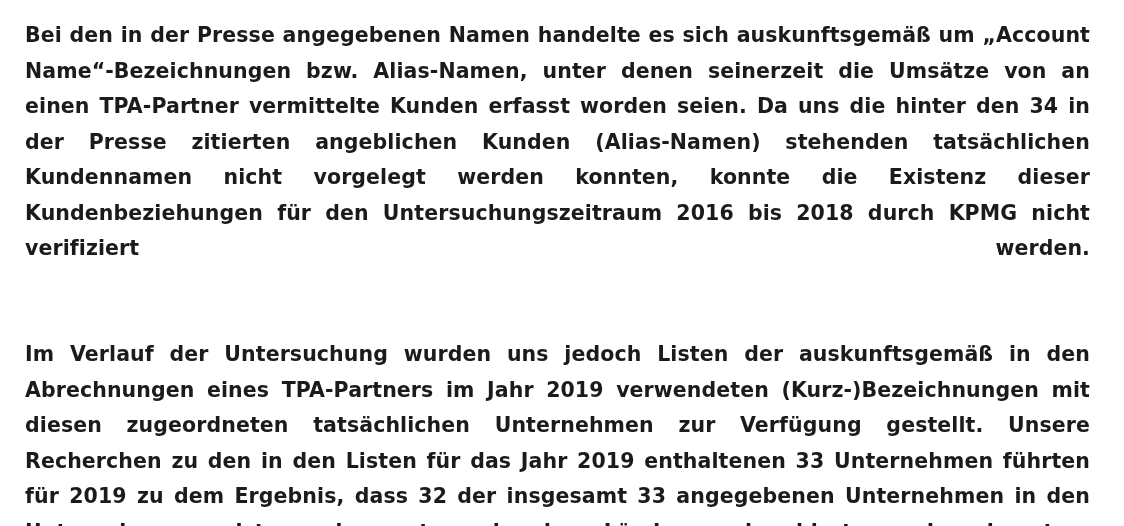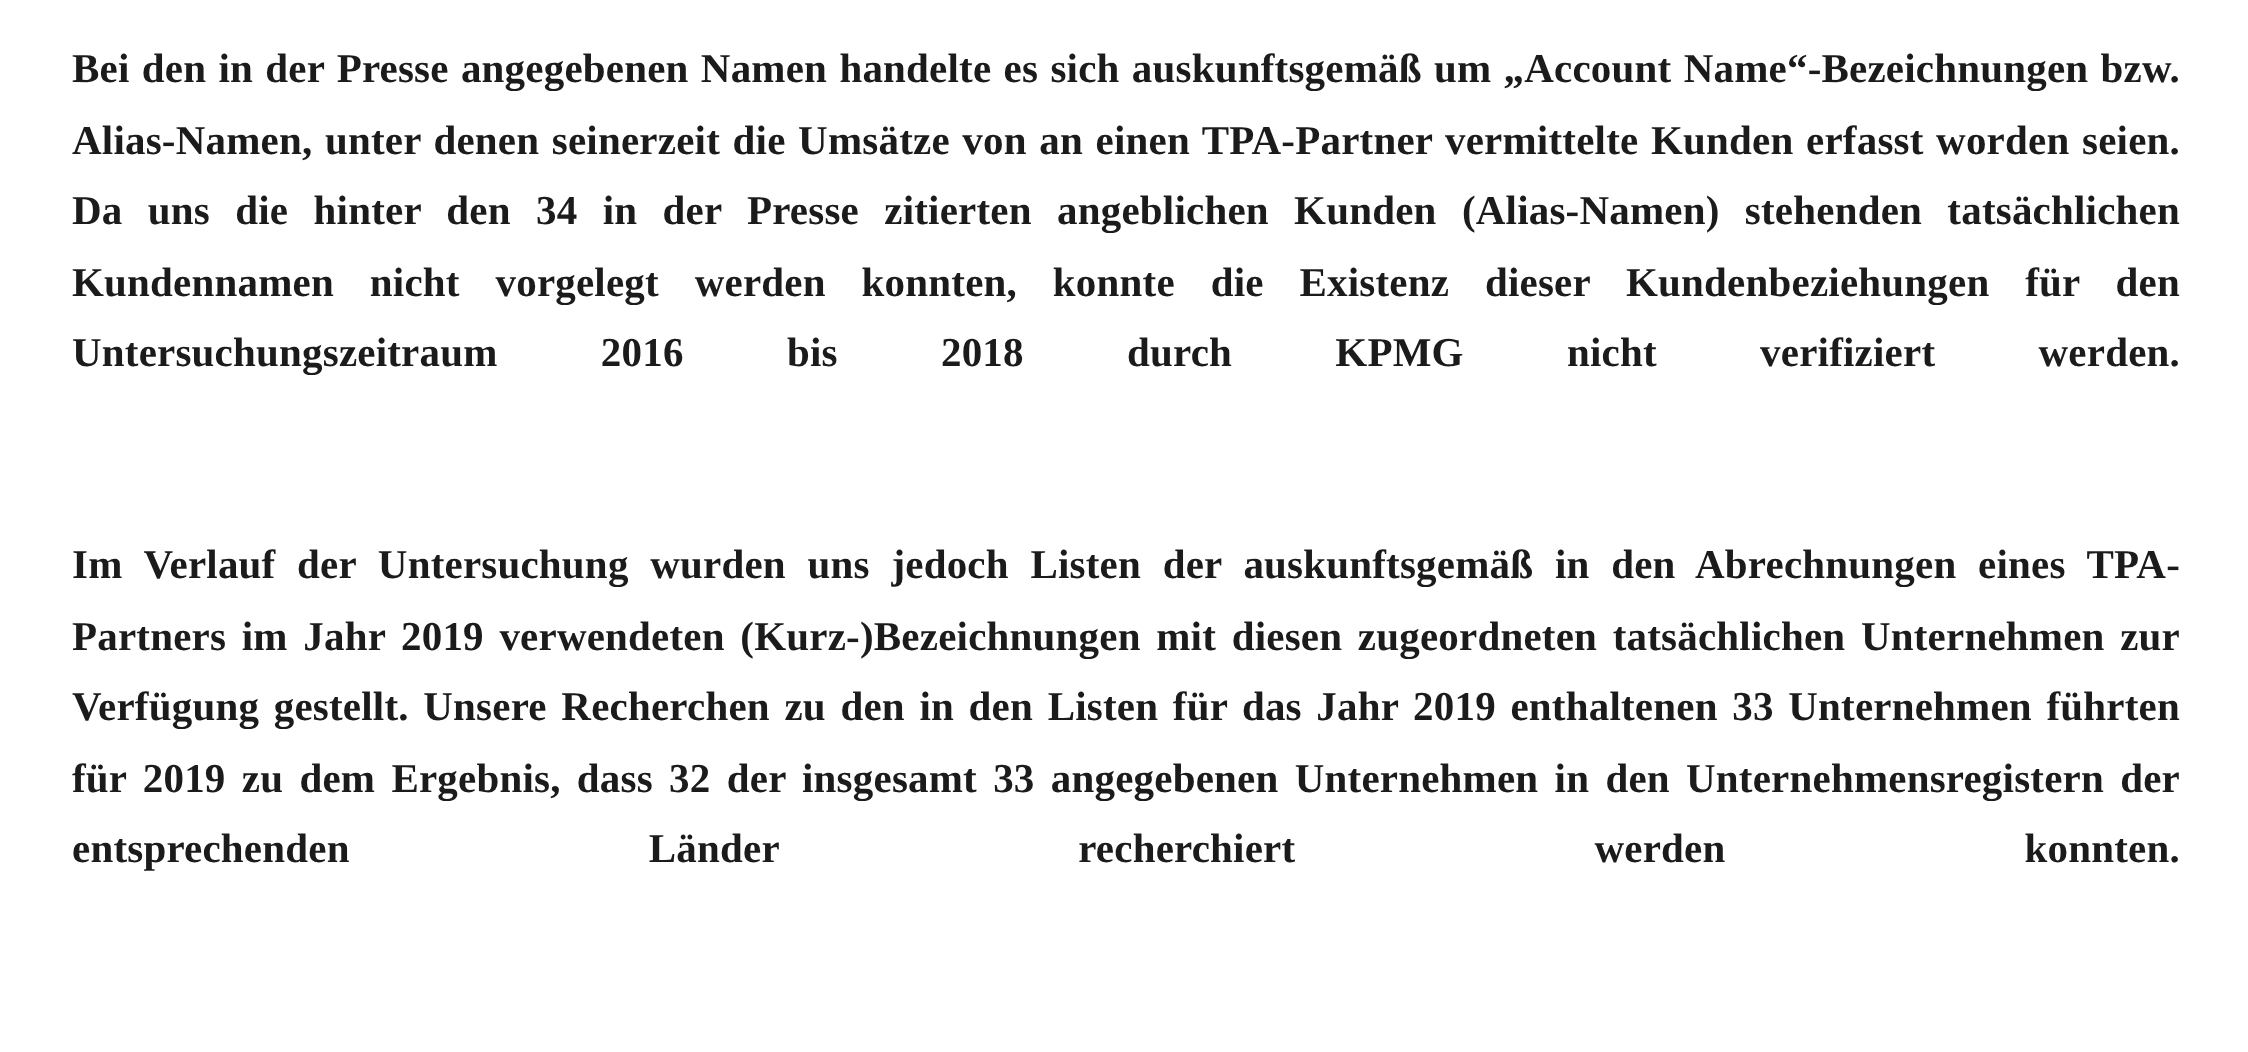--- a/index.html
+++ b/index.html
@@ -11,23 +11,22 @@
     width: 1124px;
     height: 526px;
     font-family: "DejaVu Sans", sans-serif;
     color: #1b1b1b;
     overflow: hidden;
   }
   .page {
     box-sizing: border-box;
     width: 1124px;
     height: 384px;
-    padding: 18px 34px 0 36px;
+    padding: 18px 34px 0 25px;
     background: #ffffff;
-    font-family: Liberation Serif, serif;
   }
   .para {
     font-size: 20.5px;
     font-weight: 700;
     line-height: 35.5px;
     letter-spacing: 0.1px;
     text-align: justify;
     text-justify: inter-word;
     color: #1b1b1b;
     margin: 0;

